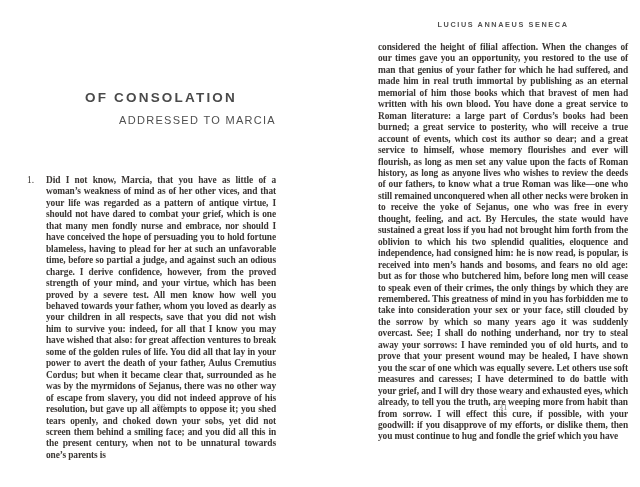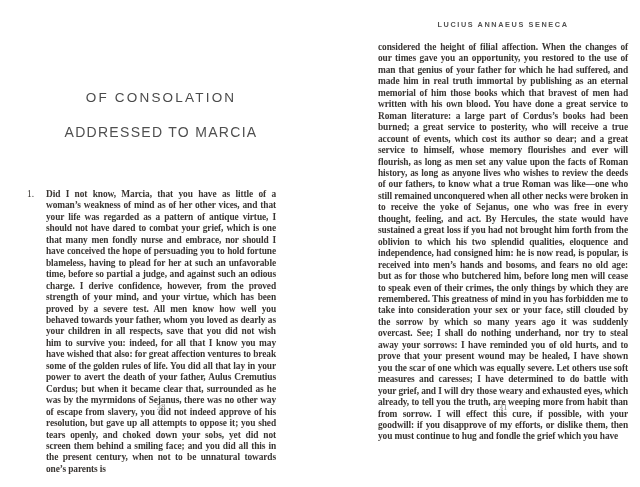--- a/index.html
+++ b/index.html
@@ -26,33 +26,33 @@
     box-sizing: border-box;
   }
   .page.left  { padding-left: 46px; }
   .page.right { padding-left: 58px; }
 
   .chapter-title {
     margin: 90px 0 0 0;
     width: 230px;
     text-align: center;
     font-family: "Liberation Sans", sans-serif;
-    font-weight: 400;
+    font-weight: 700;
     font-size: 13.5px;
     letter-spacing: 2.2px;
     color: #4a4a4a;
     white-space: nowrap;
   }
   .chapter-subtitle {
-    margin: 19px 0 0 0;
+    margin: 9px 0 0 0;
     width: 230px;
-    text-align: center;
+    text-align: right;
     font-family: "Liberation Sans", sans-serif;
     font-weight: 400;
-    font-size: 14px;
+    font-size: 11px;
     letter-spacing: 1.3px;
     color: #4f4f4f;
     white-space: nowrap;
   }
   .running-header {
     margin: 20px 0 0 0;
     width: 250px;
     text-align: center;
     font-family: "Liberation Sans", sans-serif;
     font-weight: 700;

